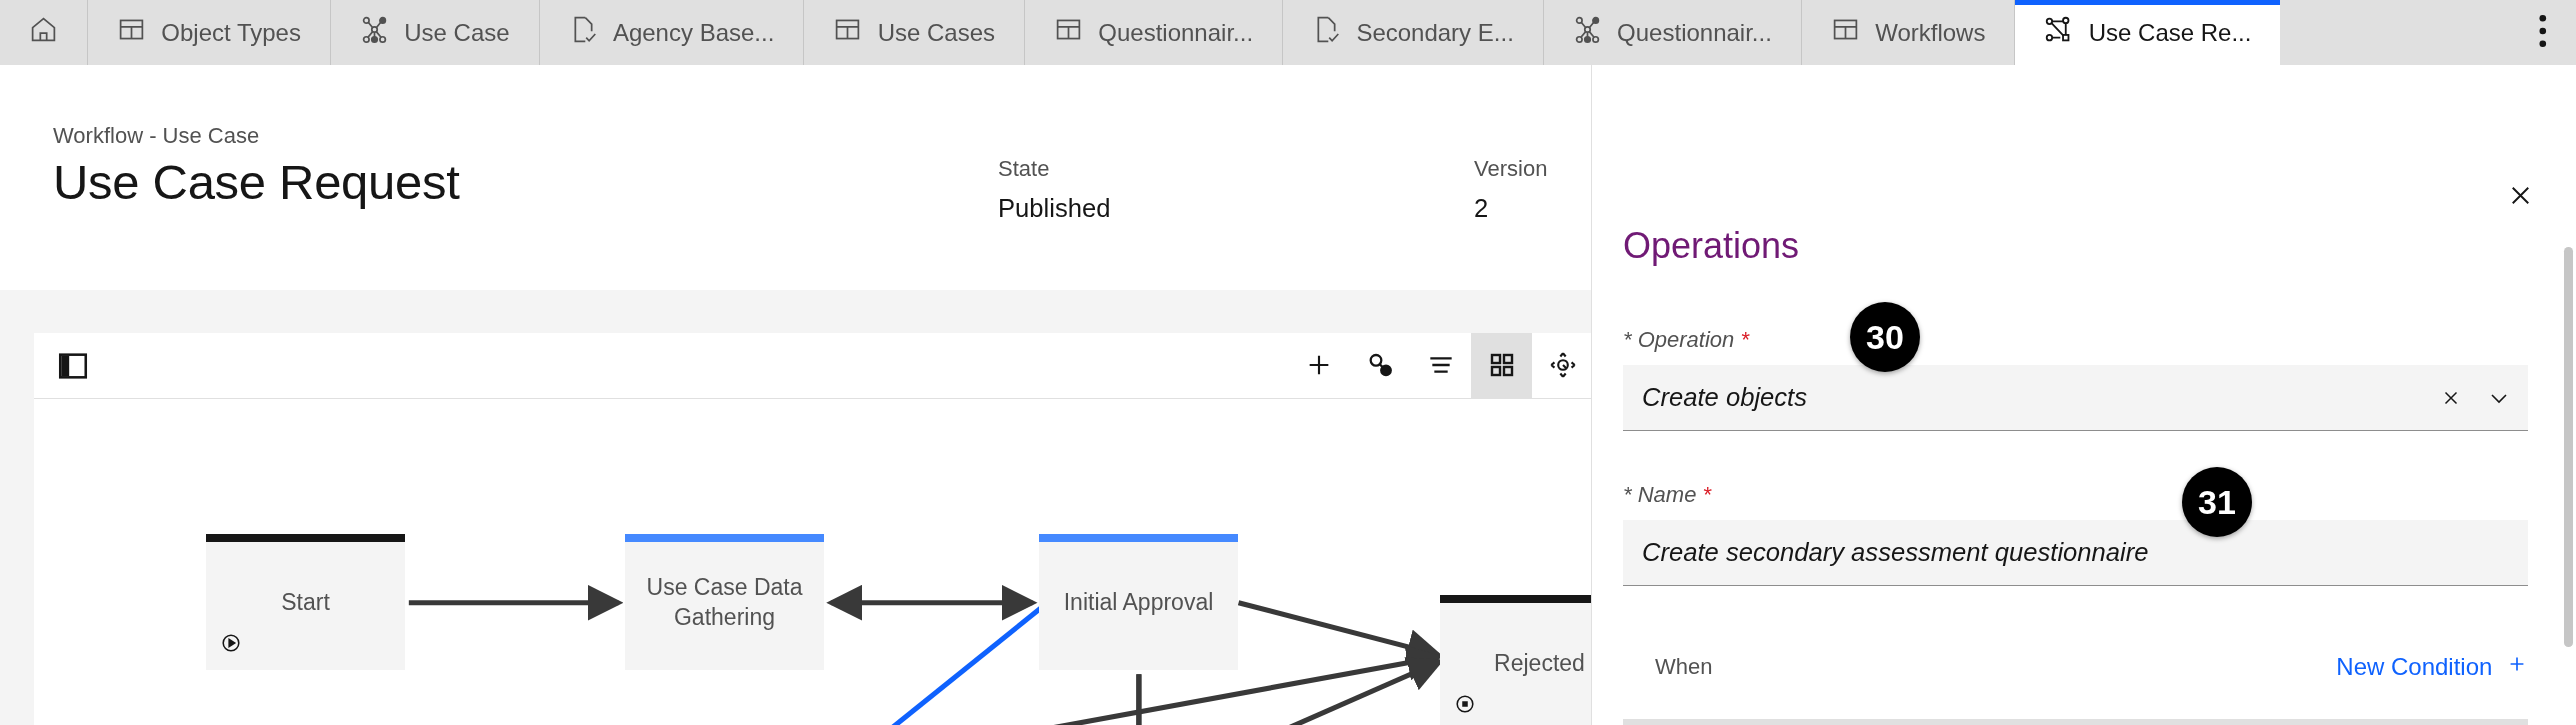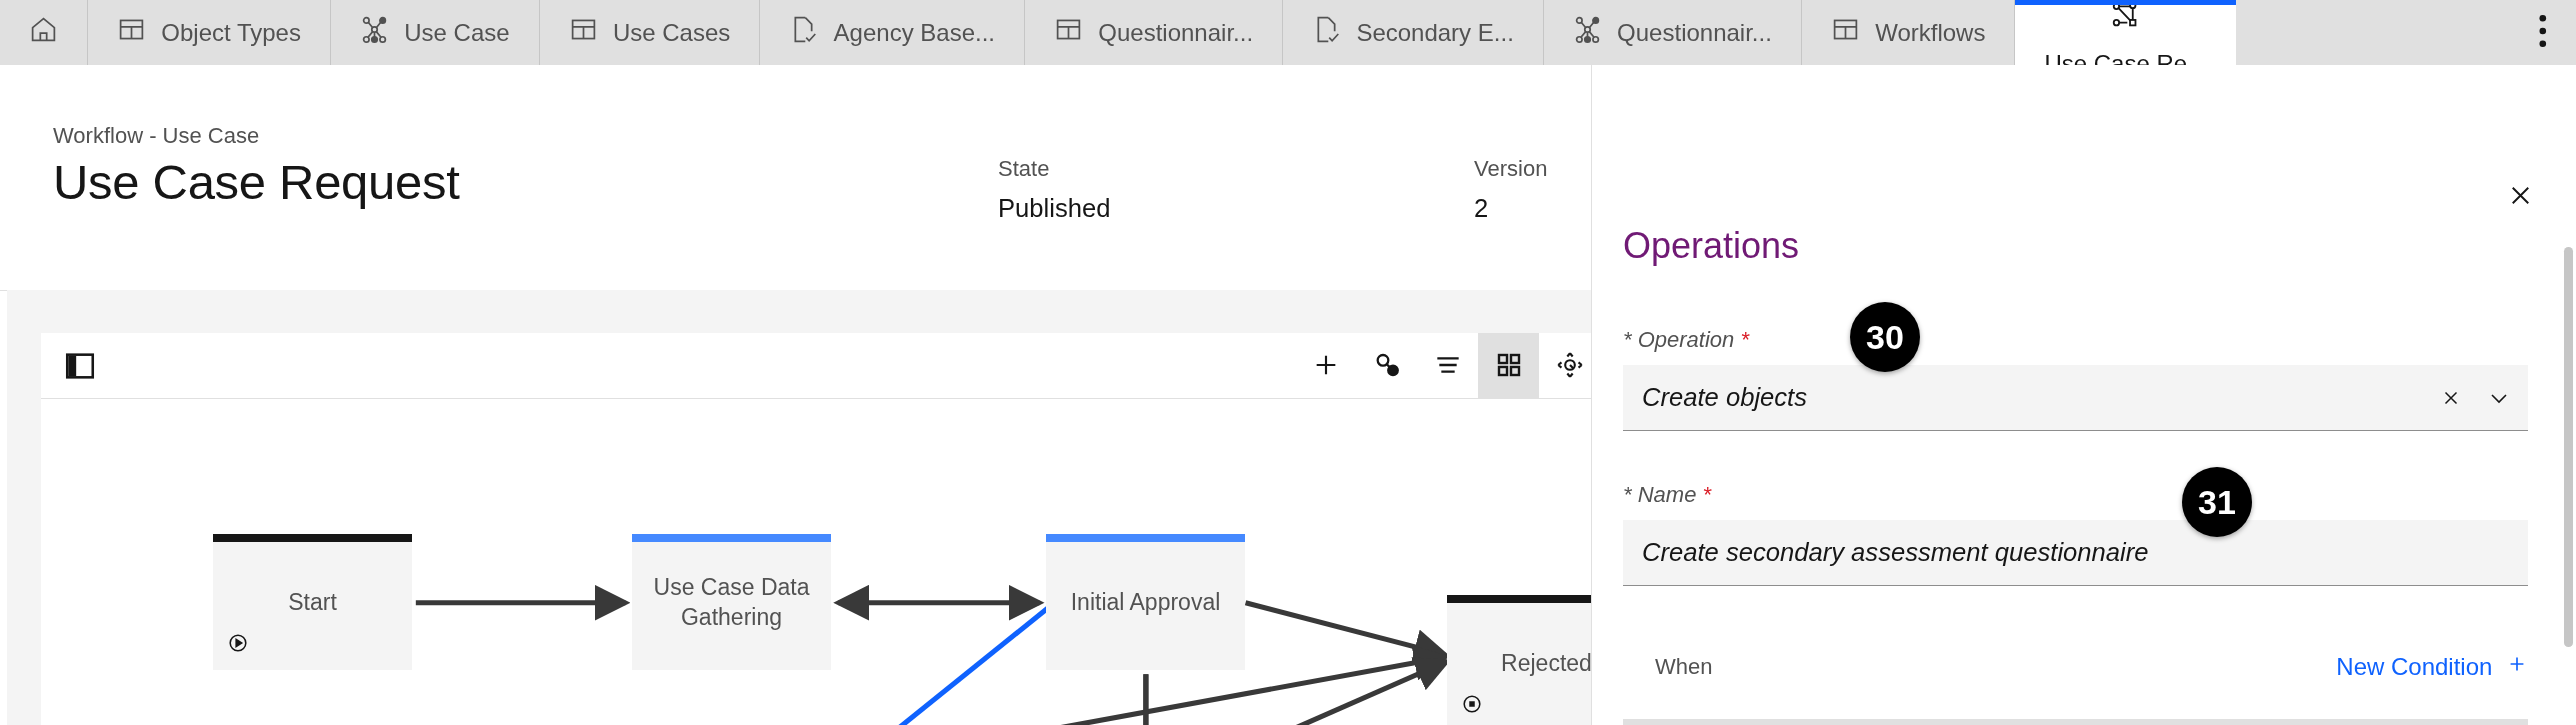--- a/index.html
+++ b/index.html
@@ -27,21 +27,20 @@
     white-space: nowrap;
     position: relative;
     background: #e0e0e0;
     cursor: pointer;
   }
   .tab.home { padding: 0 29px; }
   .tab.active {
     background: #ffffff;
     color: #161616;
     border-right: 0.9px solid #e0e0e0;
-    flex-direction: column;
   }
   .tab.active::before {
     content: ""; position: absolute; left: 0; right: 0; top: 0;
     height: 5.1px; background: #0f62fe;
   }
   .tab .ic { flex: 0 0 auto; display: block; }
   .tabspacer { flex: 1 1 auto; background: #e0e0e0; border-right: 0.9px solid #e0e0e0; }
   .tab-overflow {
     width: 66px; display: flex; align-items: center; justify-content: center;
     background: #e0e0e0; cursor: pointer;
@@ -64,21 +63,21 @@
     letter-spacing: -0.3px;
   }
   .metablock { position: absolute; top: 55px; margin-top: 36px; }
   .metablock .mlabel { font-size: 22px; color: #525252; }
   .metablock .mvalue { font-size: 25.6px; color: #161616; margin-top: 12px; }
   .meta-state { left: 998px; }
   .meta-version { left: 1474px; }
 
   
   .canvasarea {
-    position: absolute; top: 290px; left: 7px;
+    position: absolute; top: 290px; left: 0;
     width: 2388px; height: 435px;
     background: #f4f4f4;
   }
   .canvasframe {
     position: absolute; left: 34px; top: 43px; right: 0; bottom: 0;
     background: #ffffff;
   }
   .canvastoolbar {
     position: absolute; left: 0; top: 0; height: 66px;
     width: 1559px;
@@ -229,36 +228,36 @@
             <circle cx="16" cy="27" r="3" fill="#525252"></circle>
           <path d="M9.3 8.2 L13.8 13.8M22.7 8.2 L18.2 13.8M16 19v5M14 18.4 L8.8 24.6M18 18.4 L23.2 24.6"></path>
         </svg>
       </span>
       <span>Use Case</span>
     </div>
 
     <div class="tab">
       <span class="ic">
         <svg width="29" height="29" viewBox="0 0 32 32" fill="none" stroke="#525252" stroke-width="1.9">
-          <rect x="4" y="6" width="24" height="20"></rect>
-            <path d="M4 13H28M16 13V26"></path>
-        </svg>
-      </span>
-      <span>Use Cases</span>
-    </div>
-
-    <div class="tab">
-      <span class="ic">
-        <svg width="29" height="29" viewBox="0 0 32 32" fill="none" stroke="#525252" stroke-width="1.9">
           <path d="M18 3H7v26h11"></path>
             <path d="M18 3l7 7v8"></path>
           <path d="M19 25l3.2 3.4L29 21"></path>
         </svg>
       </span>
       <span>Agency Base...</span>
+    </div>
+
+    <div class="tab">
+      <span class="ic">
+        <svg width="29" height="29" viewBox="0 0 32 32" fill="none" stroke="#525252" stroke-width="1.9">
+          <rect x="4" y="6" width="24" height="20"></rect>
+            <path d="M4 13H28M16 13V26"></path>
+        </svg>
+      </span>
+      <span>Use Cases</span>
     </div>
 
     <div class="tab">
       <span class="ic">
         <svg width="29" height="29" viewBox="0 0 32 32" fill="none" stroke="#525252" stroke-width="1.9">
           <rect x="4" y="6" width="24" height="20"></rect>
             <path d="M4 13H28M16 13V26"></path>
         </svg>
       </span>
       <span>Questionnair...</span>

